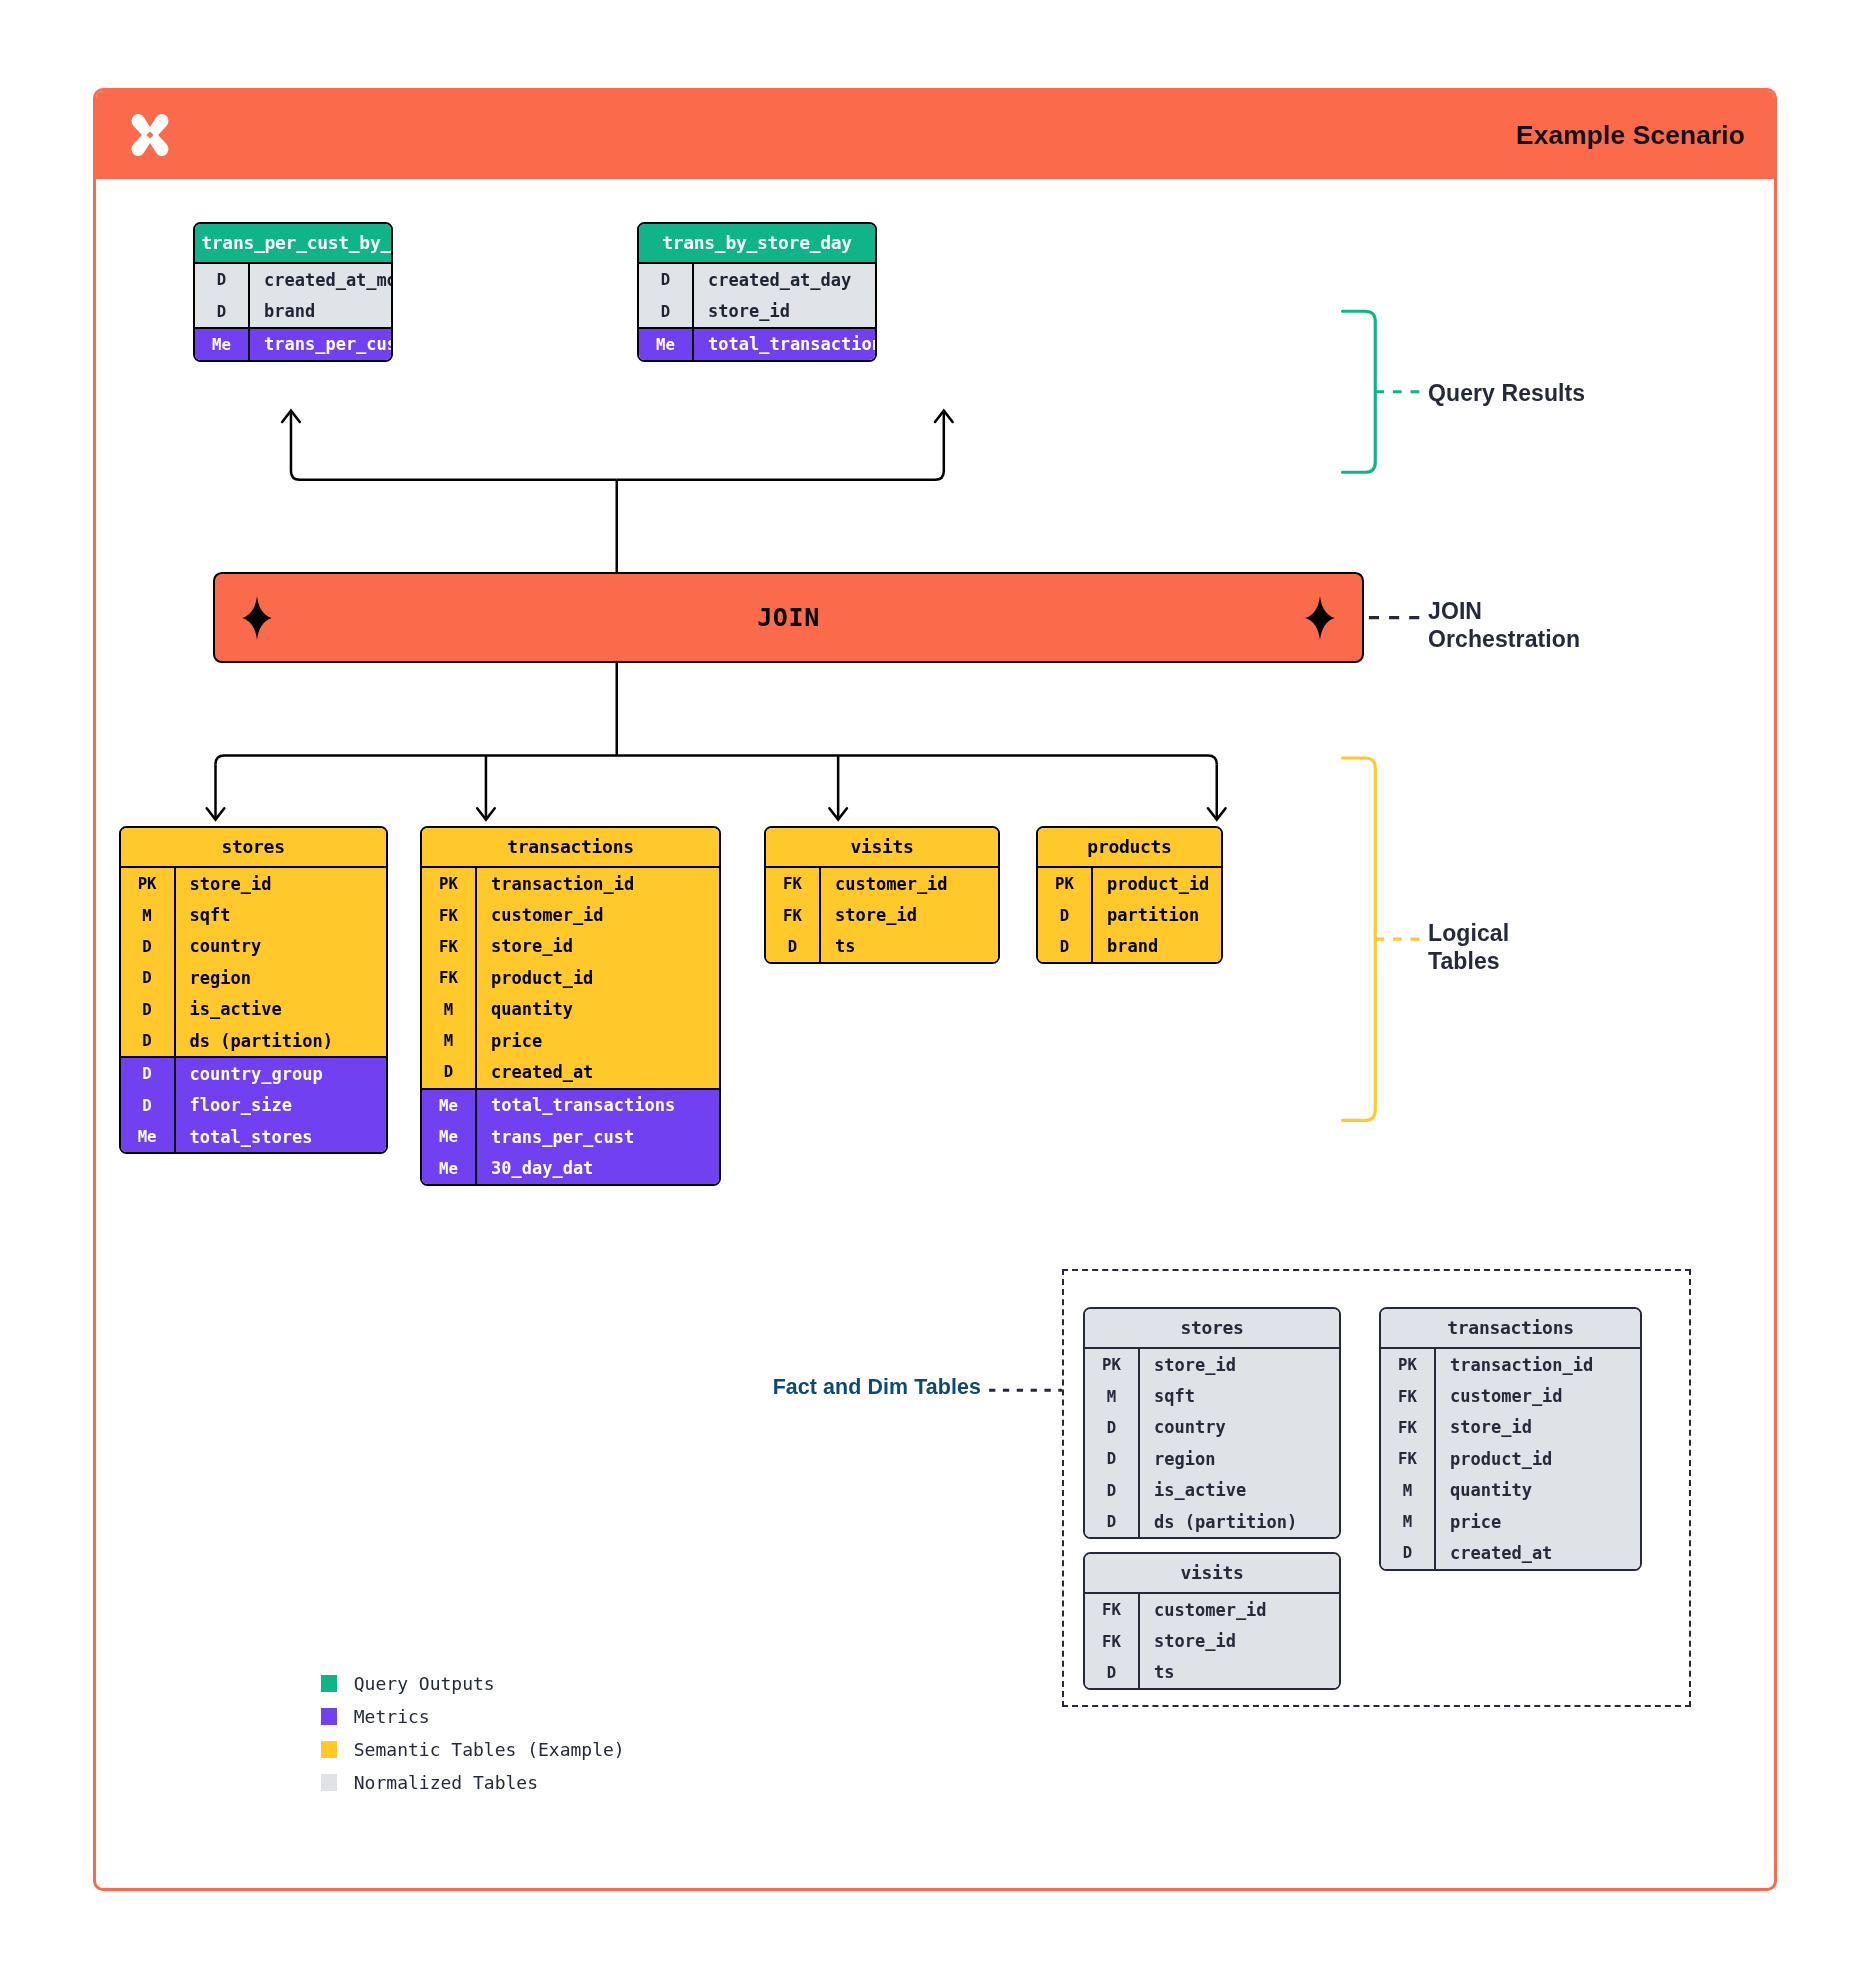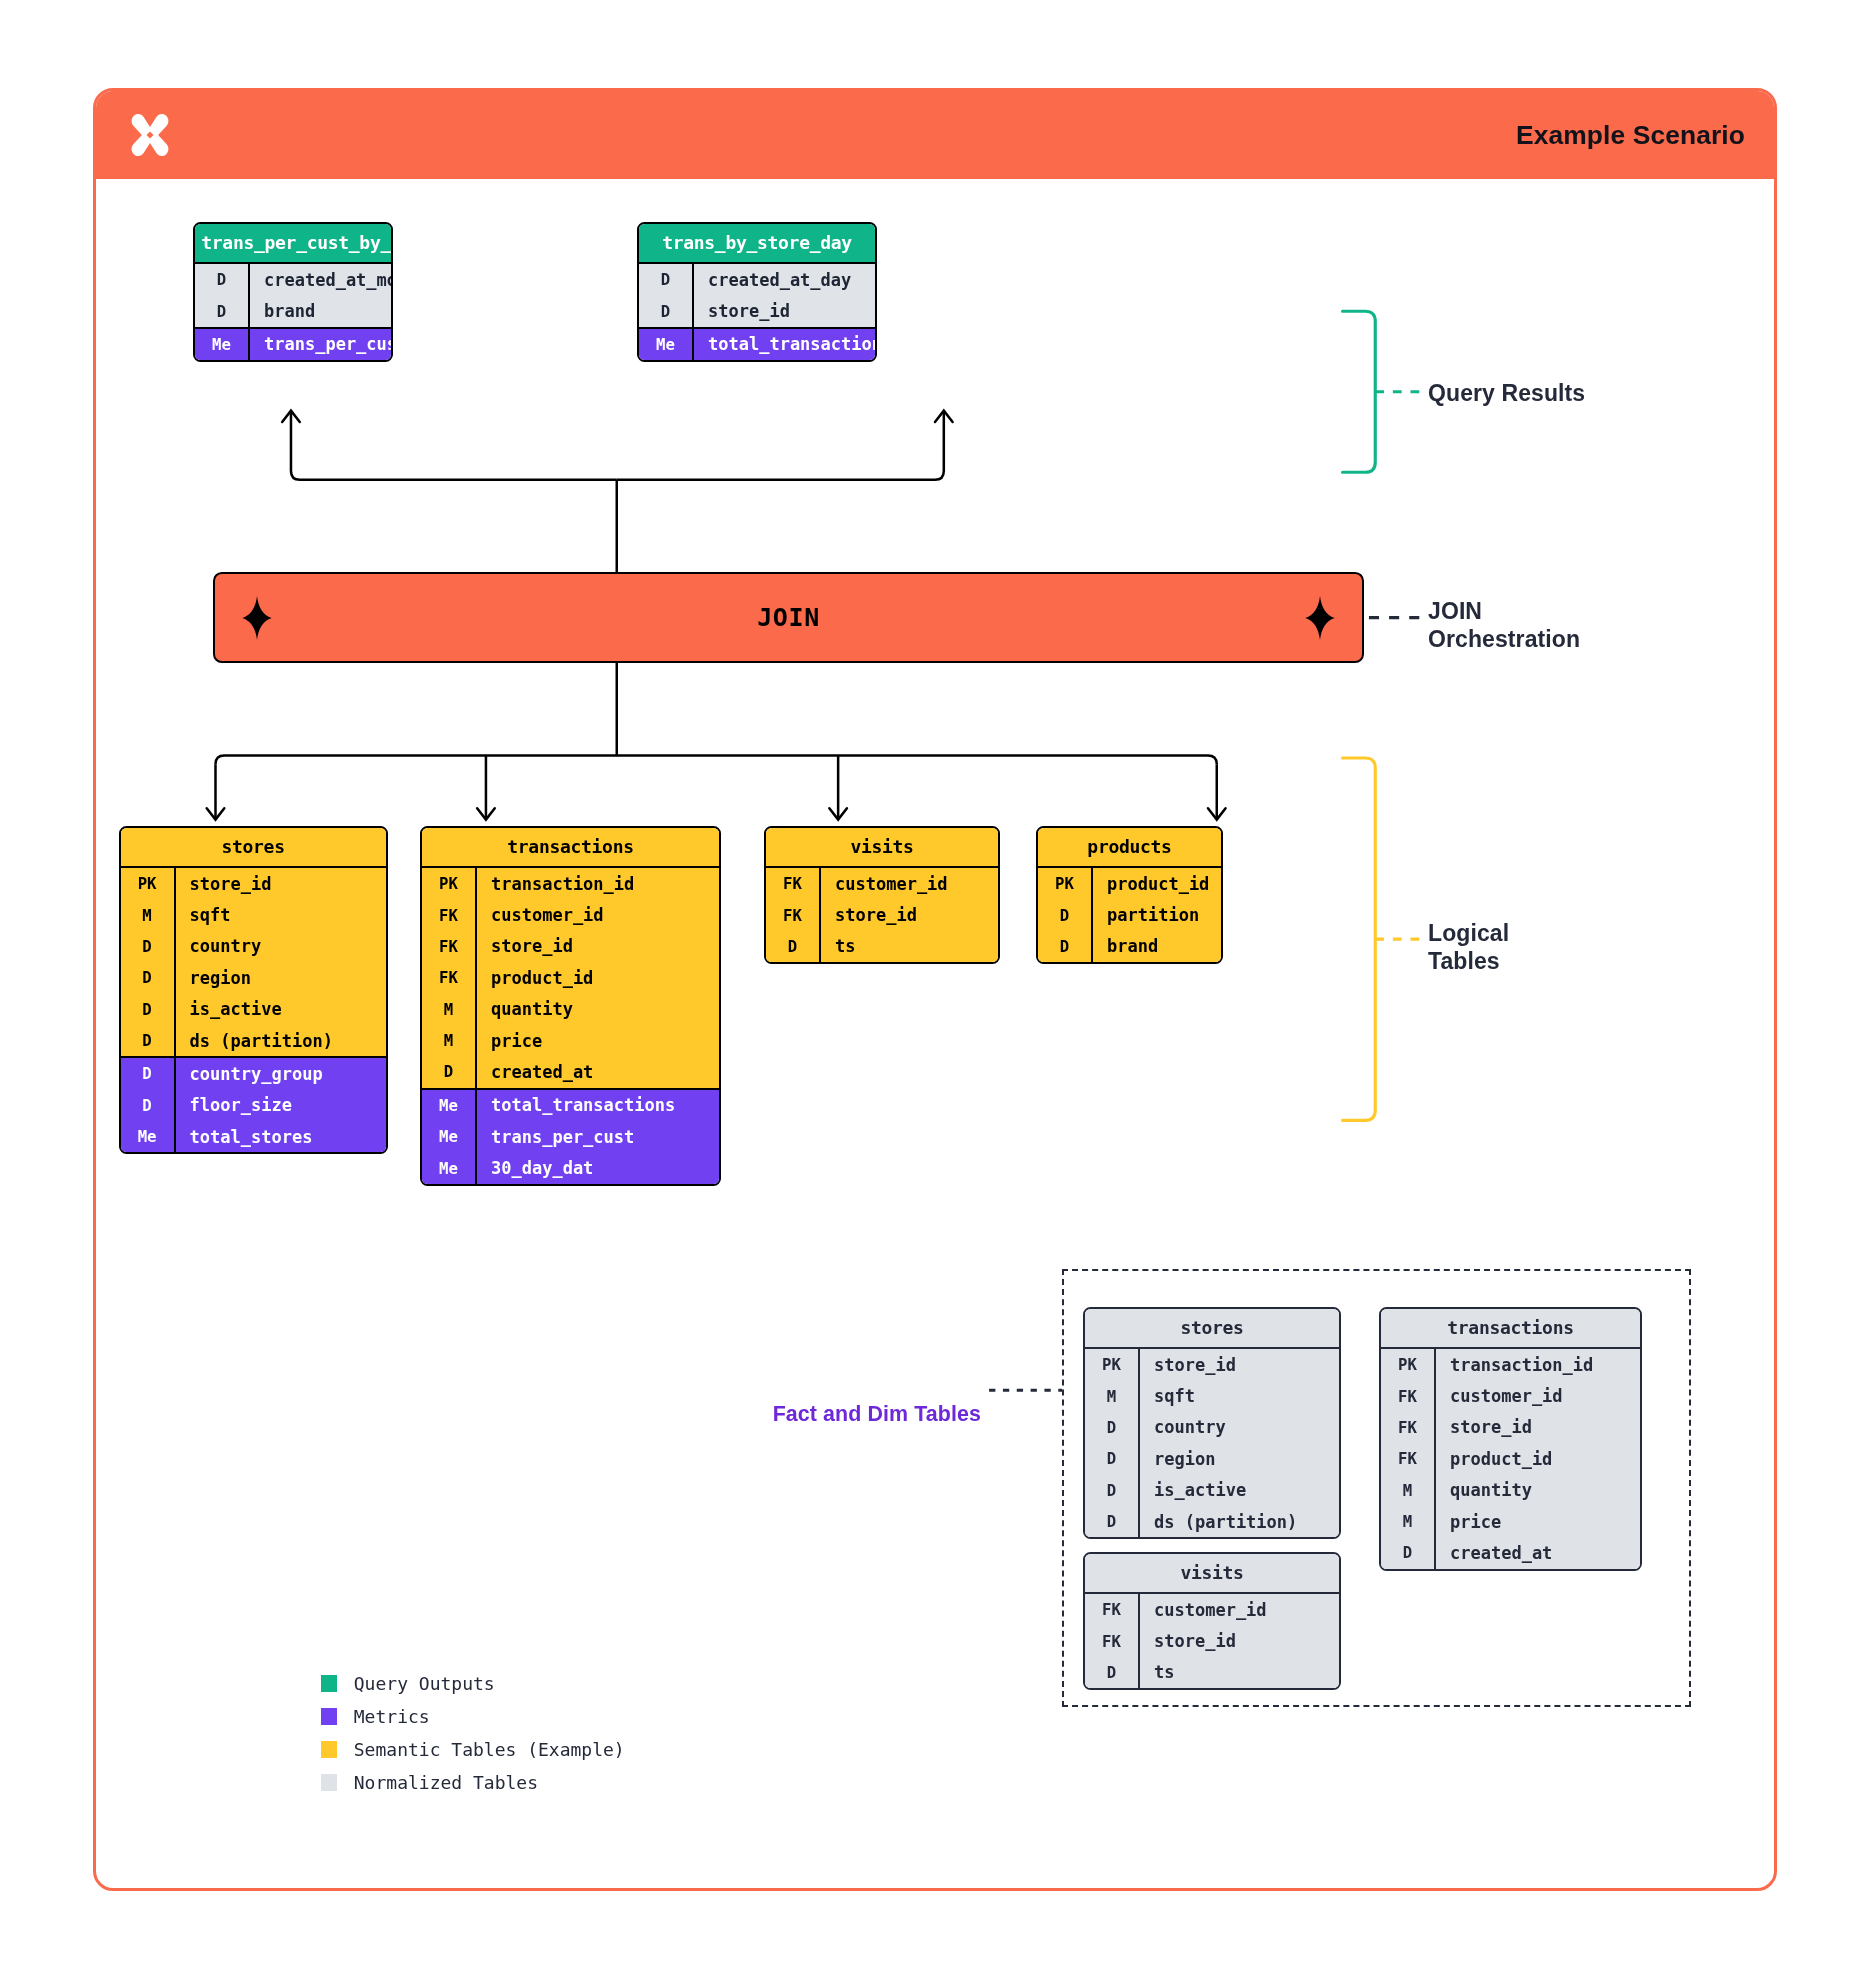--- a/index.html
+++ b/index.html
@@ -8,21 +8,21 @@
     background: #ffffff;
     font-family: "Liberation Sans", sans-serif;
   }
   .page { position: relative; width: 1868px; height: 1985px; background:#fff; }
 
   
   .card {
     position:absolute; left:93px; top:88px;
     width:1684px; height:1803px;
     border:3.1px solid #fa6a4d;
-    border-radius:20px;
+    border-radius:10px;
     background:#ffffff;
     overflow:hidden;
   }
   .card-header {
     position:absolute; left:0; top:0; width:100%; height:88px;
     background:#fc6a4c;
     display:flex; align-items:center; justify-content:space-between;
     padding:0 29px 0 25px;
   }
   .logo { width:58px; height:58px; display:block; }
@@ -90,21 +90,21 @@
   
   .wires { position:absolute; left:0; top:0; width:100%; height:100%; pointer-events:none; }
 
   
   .anno {
     position:absolute; font-size:23px; font-weight:700;
     color:#252a3a; line-height:1.22; letter-spacing:0.1px;
   }
   .anno-left {
     position:absolute; font-size:21.4px; font-weight:700;
-    color:#6d28d9; text-align:right; letter-spacing:0.1px;margin-top:27px;
+    color:#0c4a6e; text-align:right; letter-spacing:0.1px;
   }
 
   
   .dim-region {
     position:absolute; left:966px; top:1178px;
     width:629px; height:438px;
     border:2.5px dashed #252a3a;
   }
 
   

